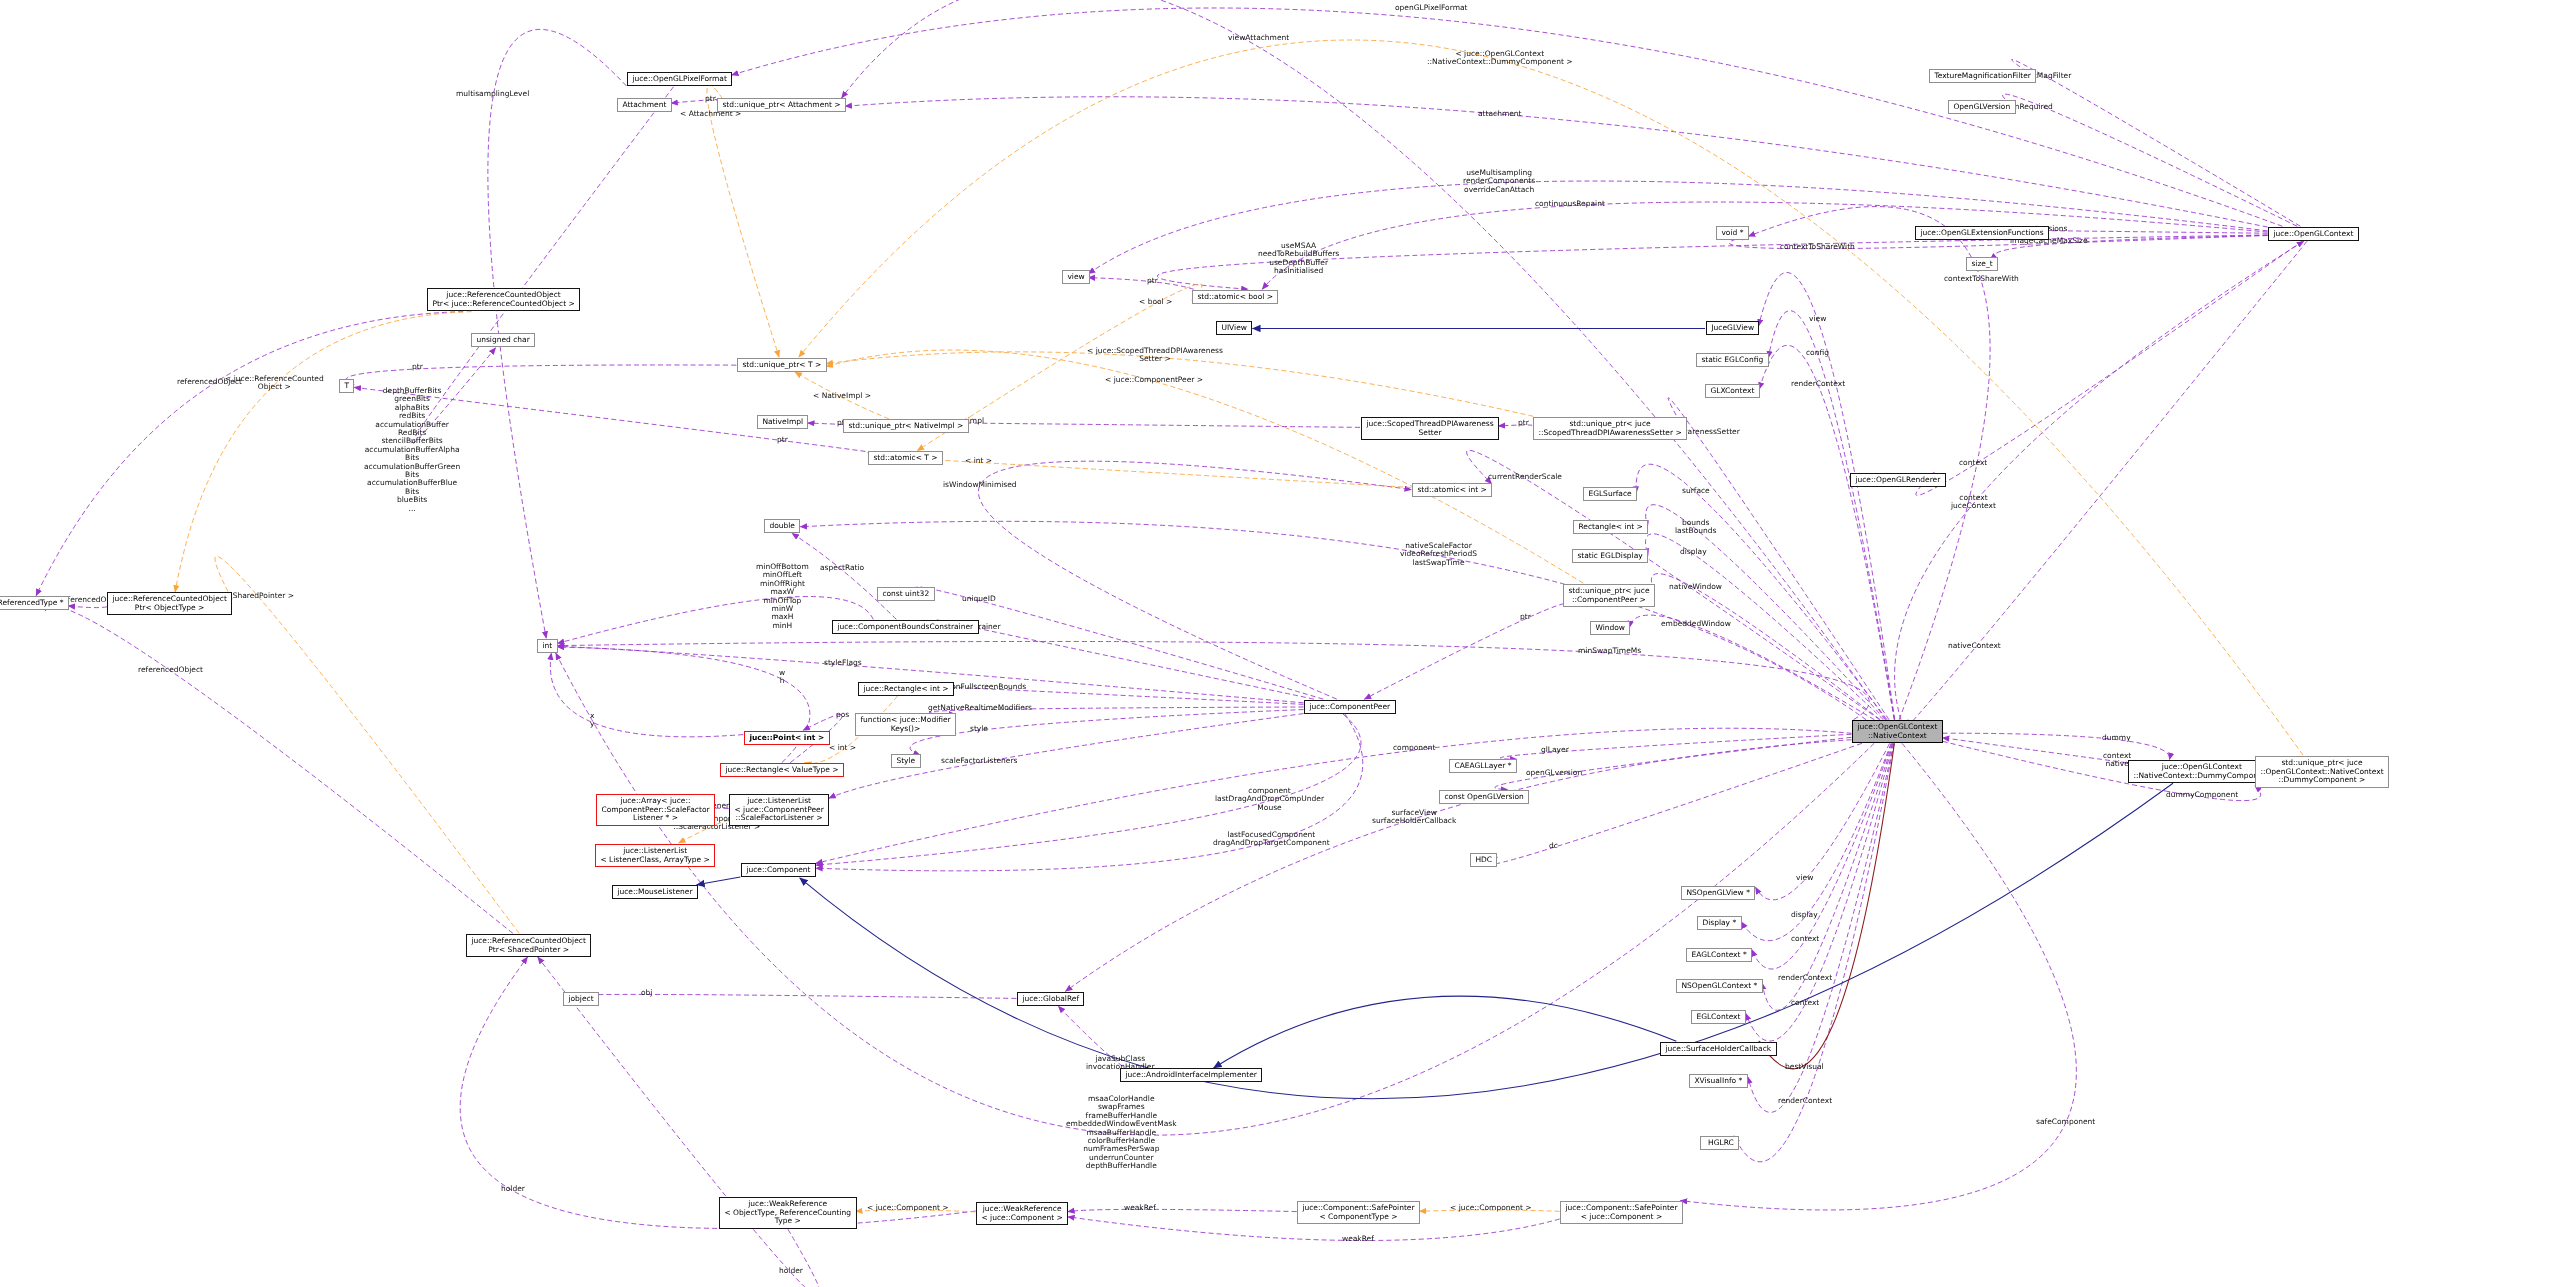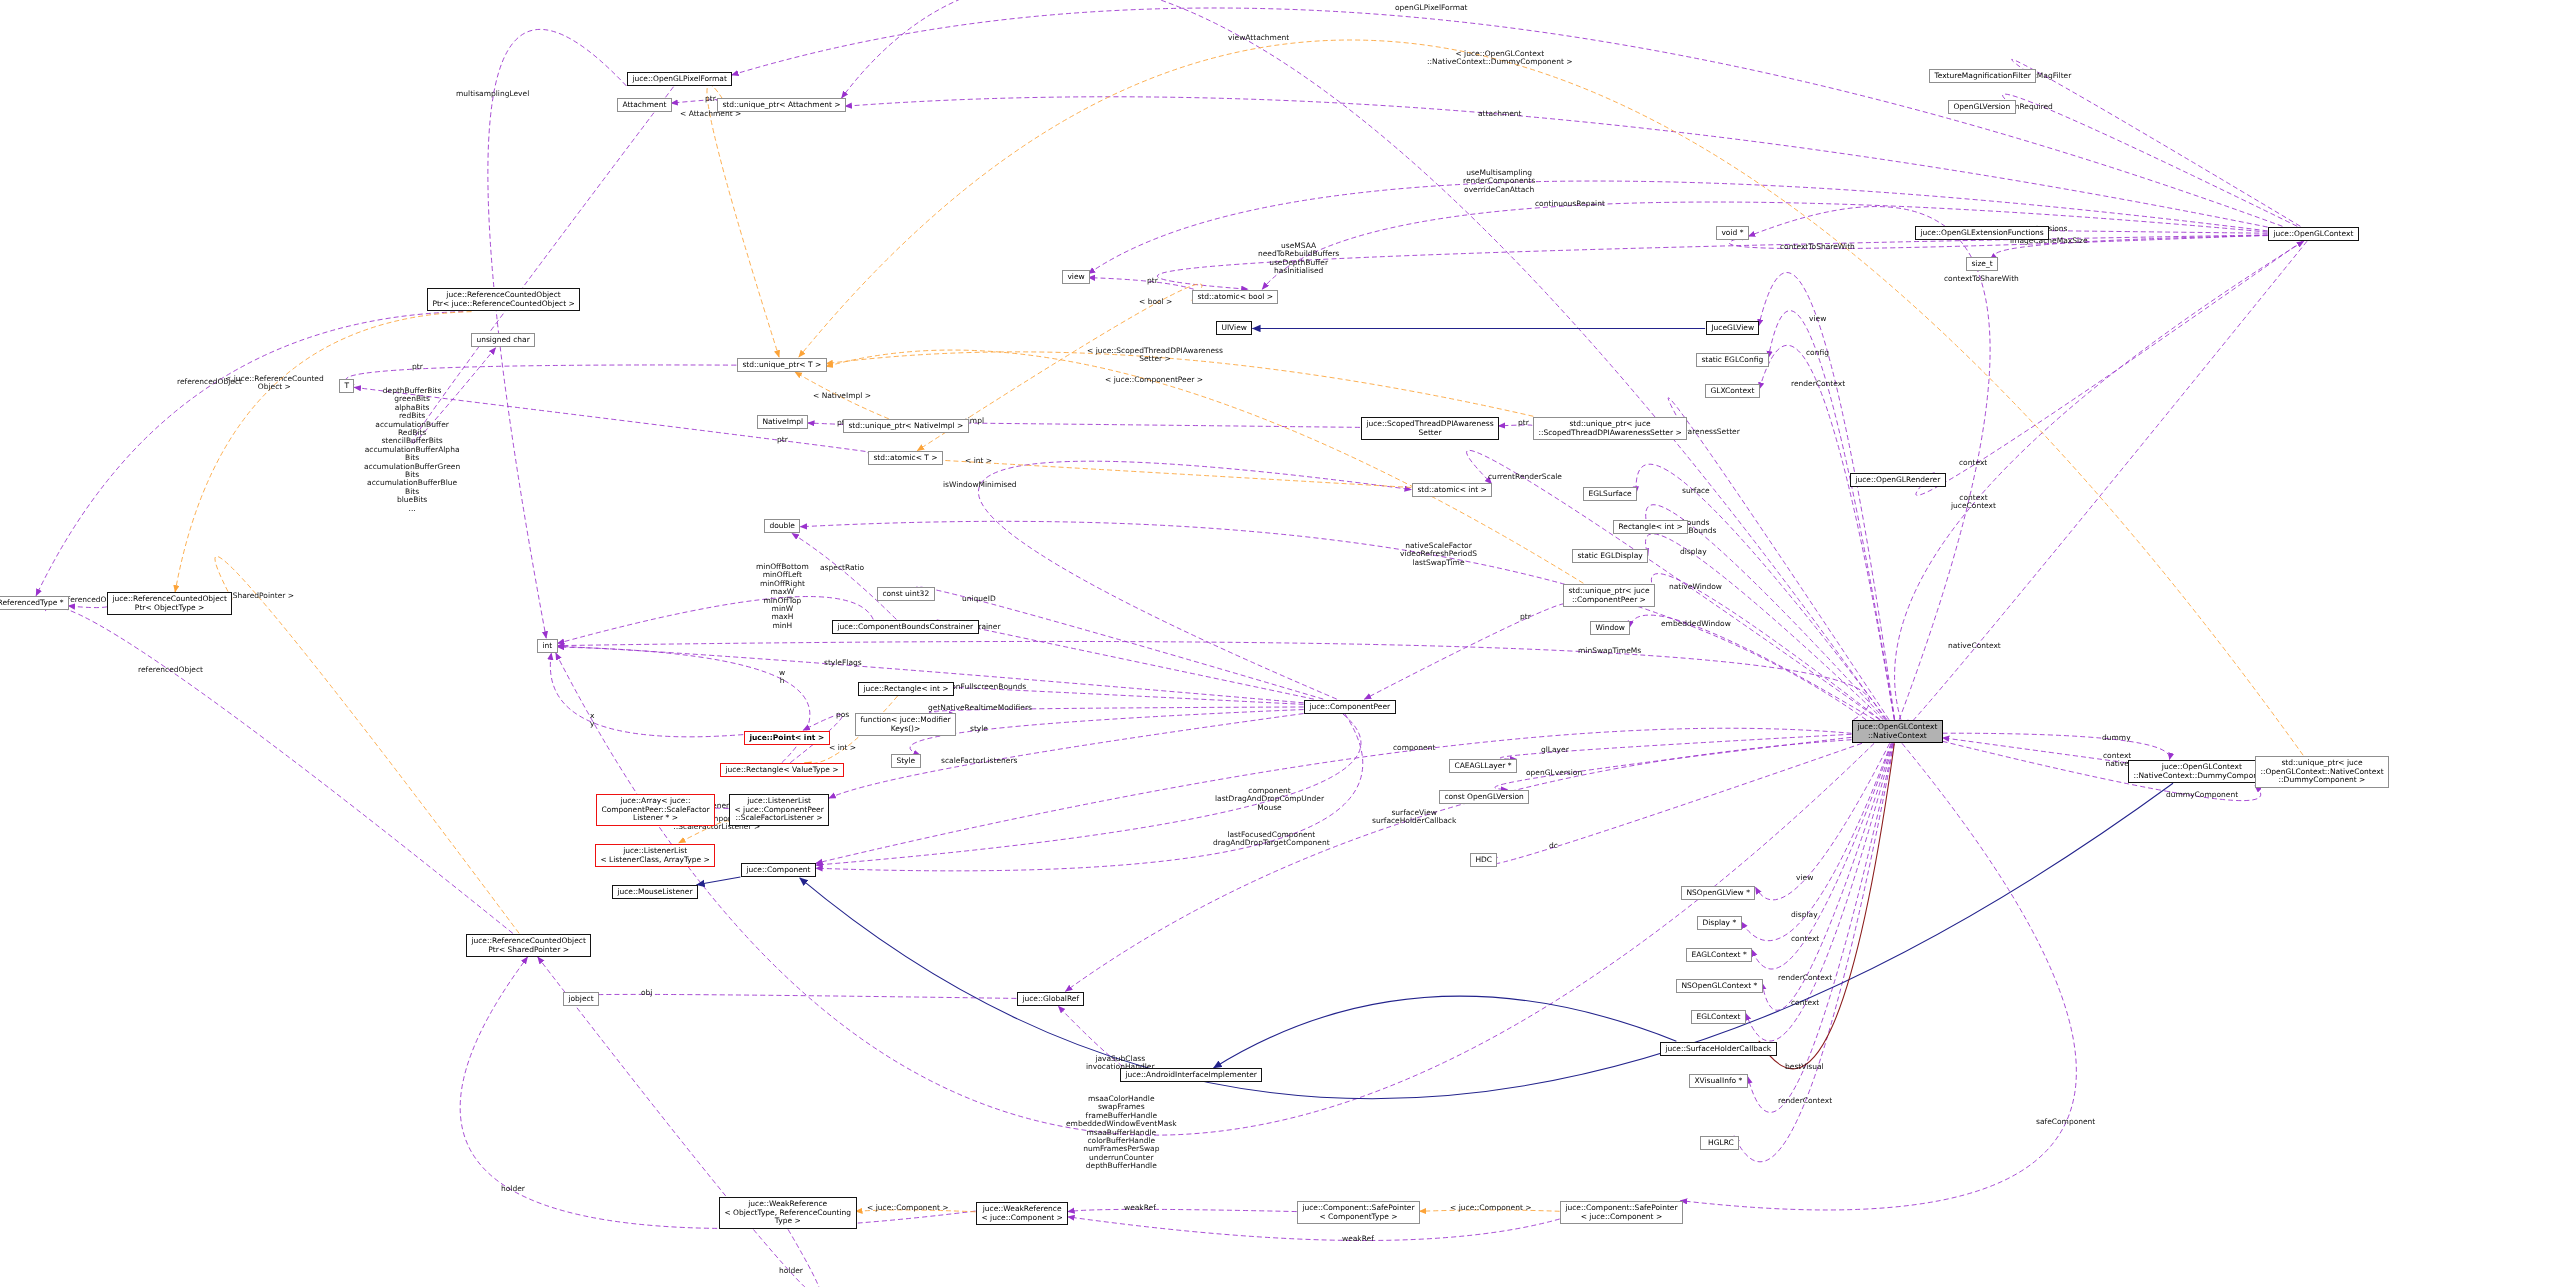--- a/index.html
+++ b/index.html
@@ -155,21 +155,21 @@
     <div class="node bold" style="left: 1216px; top: 321px;">UIView</div>
     <div class="node bold" style="left: 1706px; top: 321px;">JuceGLView</div>
     <div class="node plain" style="left: 1696px; top: 353px;">static EGLConfig</div>
     <div class="node plain" style="left: 1705px; top: 384px;">GLXContext</div>
     <div class="node bold" style="left: 1361px; top: 417px;">juce::ScopedThreadDPIAwareness
 Setter</div>
     <div class="node plain" style="left: 1533px; top: 417px;">std::unique_ptr&lt; juce
 ::ScopedThreadDPIAwarenessSetter &gt;</div>
     <div class="node plain" style="left: 1412px; top: 483px;">std::atomic&lt; int &gt;</div>
     <div class="node plain" style="left: 1583px; top: 487px;">EGLSurface</div>
-    <div class="node plain" style="left: 1573px; top: 520px; margin-left: 40px;">Rectangle&lt; int &gt;</div>
+    <div class="node plain" style="left: 1573px; top: 520px;">Rectangle&lt; int &gt;</div>
     <div class="node plain" style="left: 1572px; top: 549px;">static EGLDisplay</div>
     <div class="node plain" style="left: 1563px; top: 584px;">std::unique_ptr&lt; juce
 ::ComponentPeer &gt;</div>
     <div class="node plain" style="left: 1590px; top: 621px;">Window</div>
     <div class="node bold" style="left: 1850px; top: 473px;">juce::OpenGLRenderer</div>
     <div class="node bold" style="left: 1304px; top: 700px;">juce::ComponentPeer</div>
     <div class="node plain" style="left: 877px; top: 587px;">const uint32</div>
     <div class="node bold" style="left: 832px; top: 620px;">juce::ComponentBoundsConstrainer</div>
     <div class="node plain" style="left: 537px; top: 639px;">int</div>
     <div class="node bold" style="left: 858px; top: 682px;">juce::Rectangle&lt; int &gt;</div>

